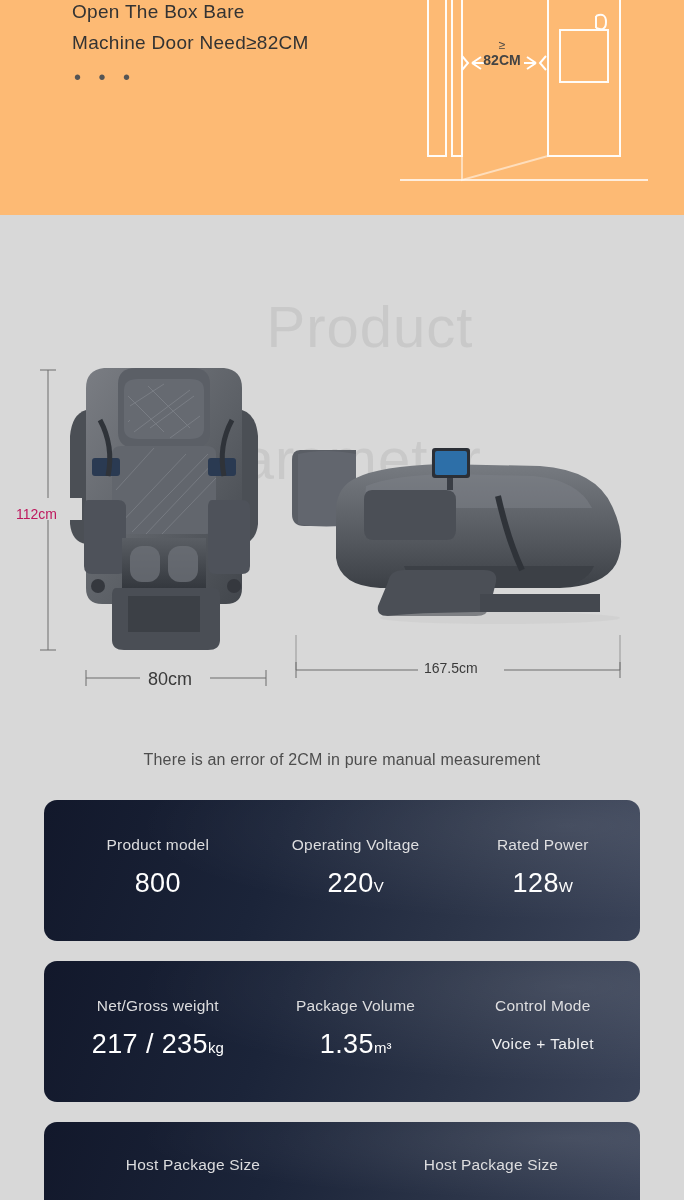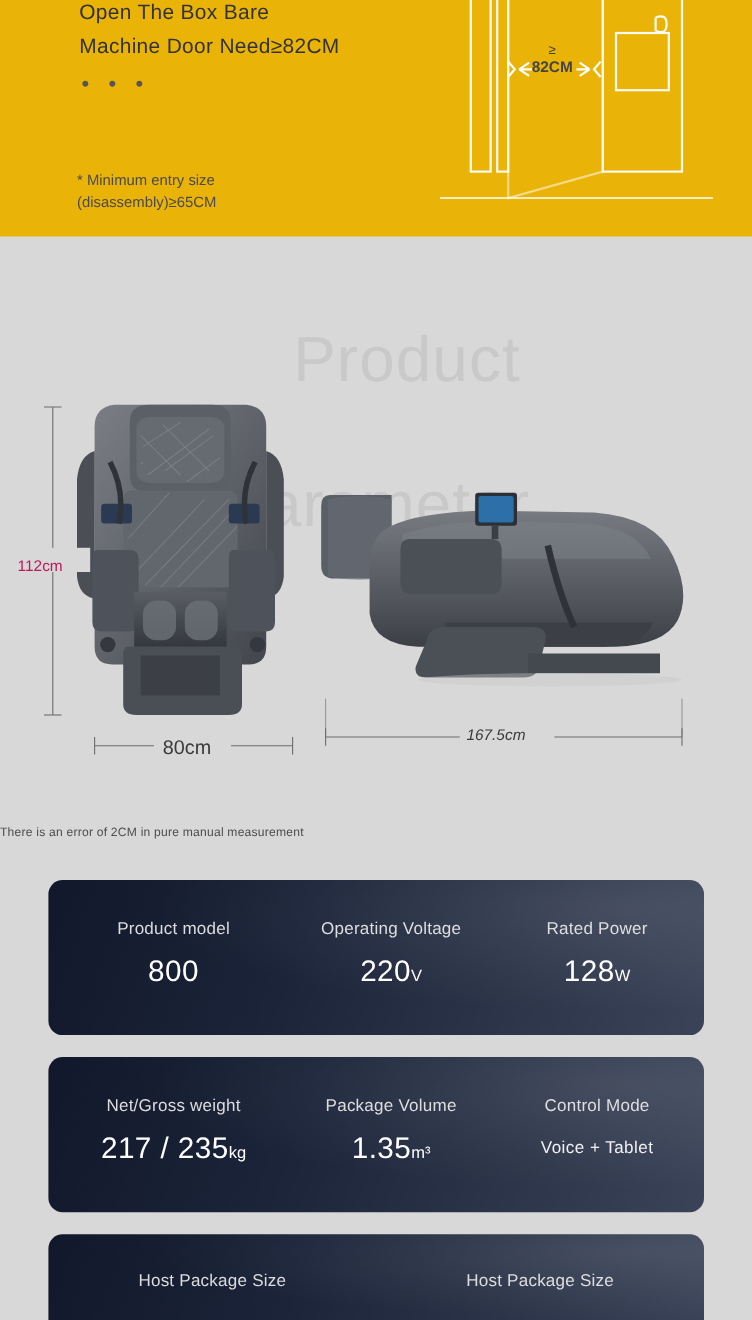--- a/index.html
+++ b/index.html
@@ -10,21 +10,21 @@
     font-family: "Liberation Sans", sans-serif;
     color: #3a3a3a;
     overflow: hidden;
     position: relative;
   }
 
   
   .top-section {
     position: relative;
     height: 215px;
-    background: #eab308;
+    background: #fdba74;
   }
   .top-heading {
     position: absolute;
     left: 72px;
     top: -4px;
     font-size: 19px;
     line-height: 31px;
     color: #333;
     letter-spacing: .3px;
     white-space: pre-line;
@@ -104,27 +104,27 @@
     top: 669px;
     font-size: 18px;
     color: #3a3a3a;
   }
   .dim-length-label {
     position: absolute;
     left: 424px;
     top: 660px;
     font-size: 14px;
     color: #3a3a3a;
-    font-style: italic;
   }
   .err-note {
     position: absolute;
     left: 0; top: 751px;
     width: 684px;
-    font-size: 11px;
+    text-align: center;
+    font-size: 16px;
     color: #4d4d4d;
     letter-spacing: .2px;
   }
 
   
   .cards {
     position: absolute;
     left: 44px;
     top: 800px;
     width: 596px;
@@ -188,22 +188,20 @@
   svg { display: block; }
 </style>
 </head>
 <body>
 
 <div class="top-section">
 
   <div class="top-heading">Open The Box Bare
 Machine Door Need≥82CM</div>
   <div class="dots">• • •</div>
-  <div class="note">* Minimum entry size
-  (disassembly)≥65CM</div>
 
   <div class="door-wrap">
     <svg width="250" height="200" viewBox="0 0 250 200">
       <g stroke="#ffffff" stroke-width="2" fill="none" opacity="0.95">
 
         <rect x="28" y="-20" width="18" height="186"></rect>
         <rect x="52" y="-20" width="10" height="186"></rect>
 
         <rect x="148" y="-20" width="72" height="186"></rect>
         <rect x="160" y="40" width="48" height="52"></rect>

